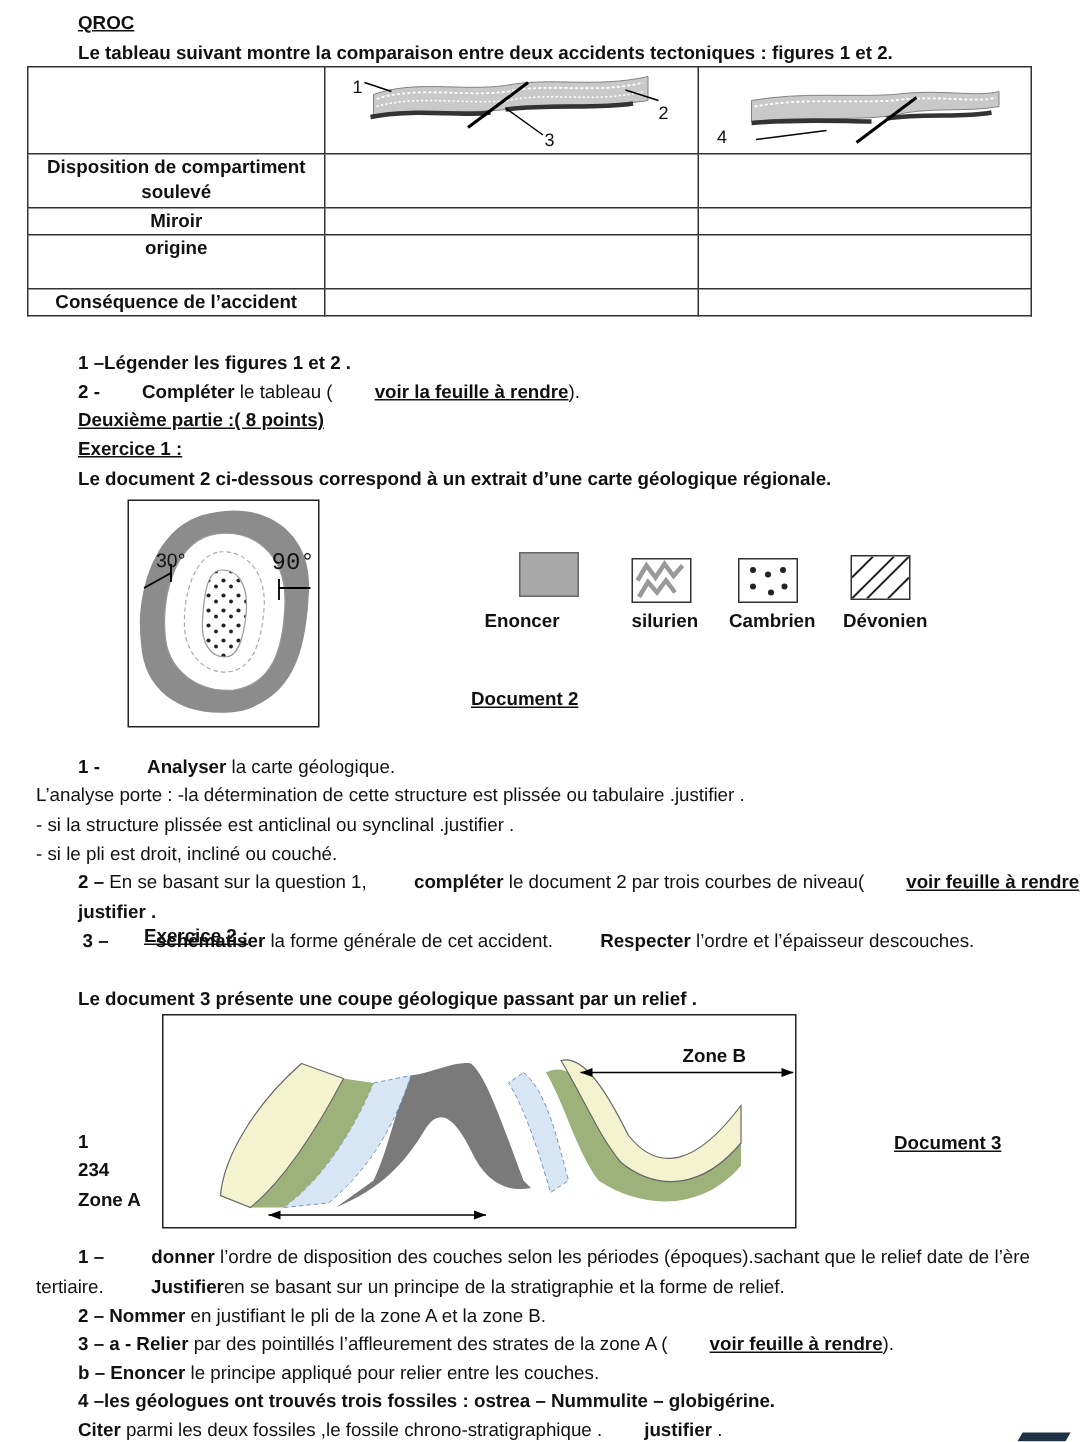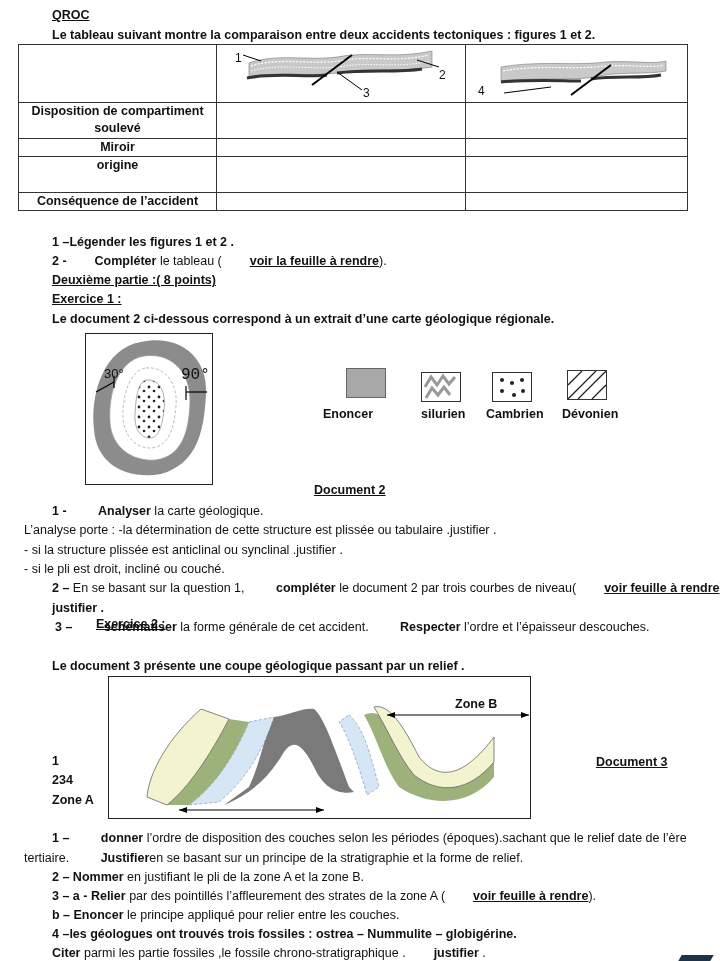--- a/index.html
+++ b/index.html
@@ -135,21 +135,21 @@
         <line x1="10" y1="28" x2="38" y2="0"></line>
         <line x1="24" y1="28" x2="38" y2="14"></line>
       </g>
     </svg>
 </div>
 <div class="legend-label" style="left:323px;top:407px;">Enoncer</div>
 <div class="legend-label" style="left:421px;top:407px;">silurien</div>
 <div class="legend-label" style="left:486px;top:407px;">Cambrien</div>
 <div class="legend-label" style="left:562px;top:407px;">Dévonien</div>
 
-<div class="abs b u" style="left:286px;top:483px;">Document 2</div>
+<div class="abs b u" style="left:286px;top:459px;">Document 2</div>
 
 <div class="line" style="top:503px;">
   <span class="b">1 - </span><span class="b">Analyser</span><span> la carte géologique.</span>
 </div>
 <div class="line" style="top:522px;">L’analyse porte : -la détermination de cette structure est plissée ou tabulaire .justifier .</div>
 <div class="line" style="top:542px;">- si la structure plissée est anticlinal ou synclinal .justifier .</div>
 <div class="line" style="top:561px;">- si le pli est droit, incliné ou couché.</div>
 <div class="line" style="top:580px;">
   <span class="b">2 –</span><span> En se basant sur la question 1, </span><span class="b">compléter</span><span> le document 2 par trois courbes de niveau(</span><span class="b u">voir feuille à rendre</span><span>)</span>
 </div>
@@ -203,16 +203,16 @@
   <span class="b">2 – Nommer</span><span> en justifiant le pli de la zone A    et la zone B.</span>
 </div>
 <div class="line" style="top:888px;">
   <span class="b">3 – a - Relier</span><span> par des pointillés l’affleurement des strates de la zone A (</span><span class="b u">voir feuille à rendre</span><span>).</span>
 </div>
 <div class="line" style="top:907px;">
   <span class="b">b – Enoncer</span><span> le principe appliqué pour relier entre les couches.</span>
 </div>
 <div class="line b" style="top:926px;">4 –les géologues ont trouvés trois fossiles : ostrea – Nummulite – globigérine.</div>
 <div class="line" style="top:945px;">
-  <span class="b">Citer</span><span> parmi les partie fossiles ,le fossile chrono-stratigraphique .</span><span class="b">justifier</span><span> .</span>
+  <span class="b">Citer</span><span> parmi les deux fossiles ,le fossile chrono-stratigraphique .</span><span class="b">justifier</span><span> .</span>
 </div>
 
 <div class="abs" style="left:680px;top:955px;width:32px;height:6px;background:#1e3346;transform:skewX(-30deg);"></div>
 
 </body></html>

